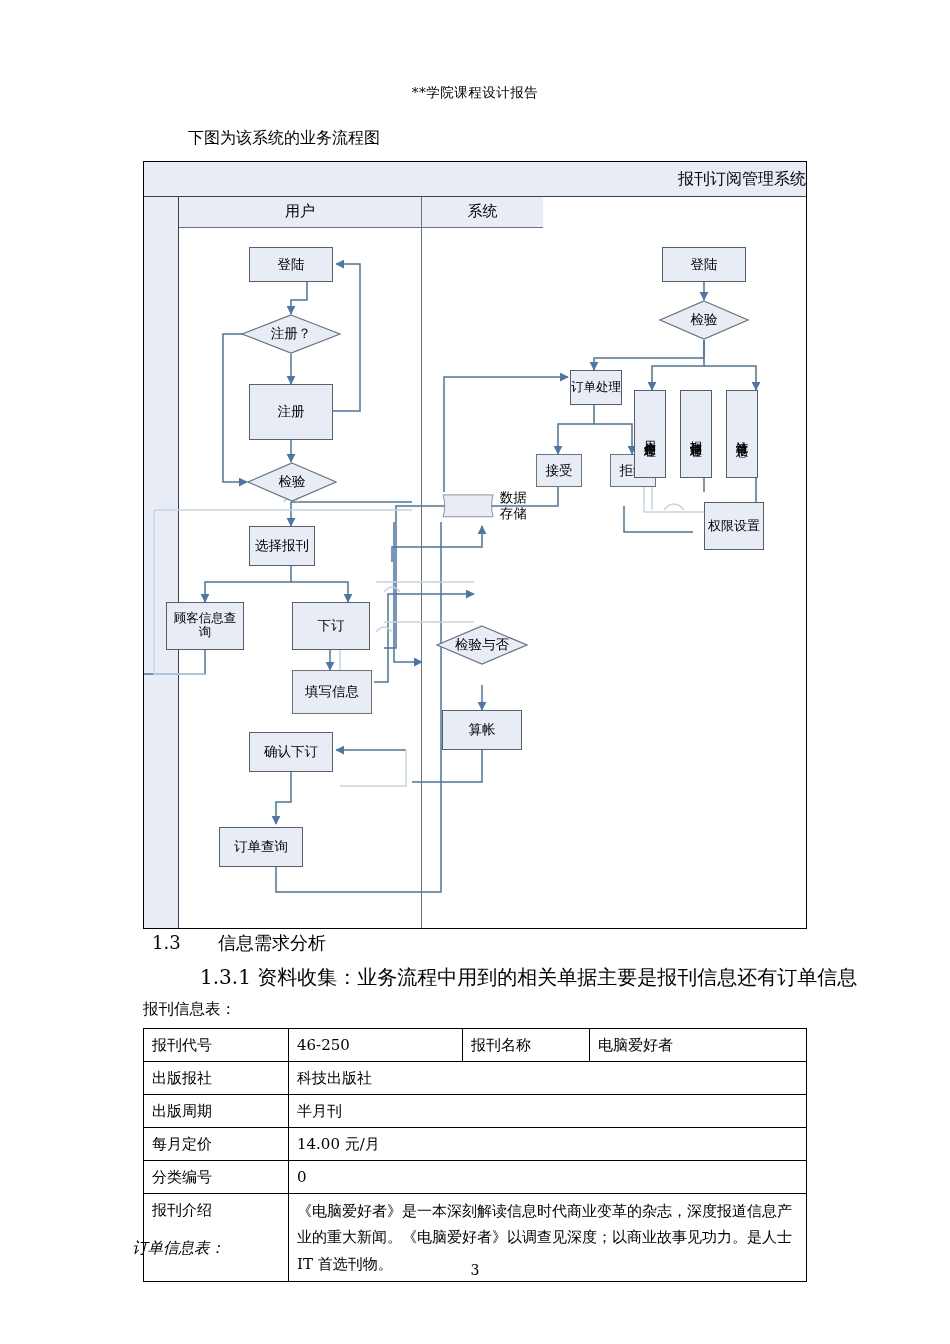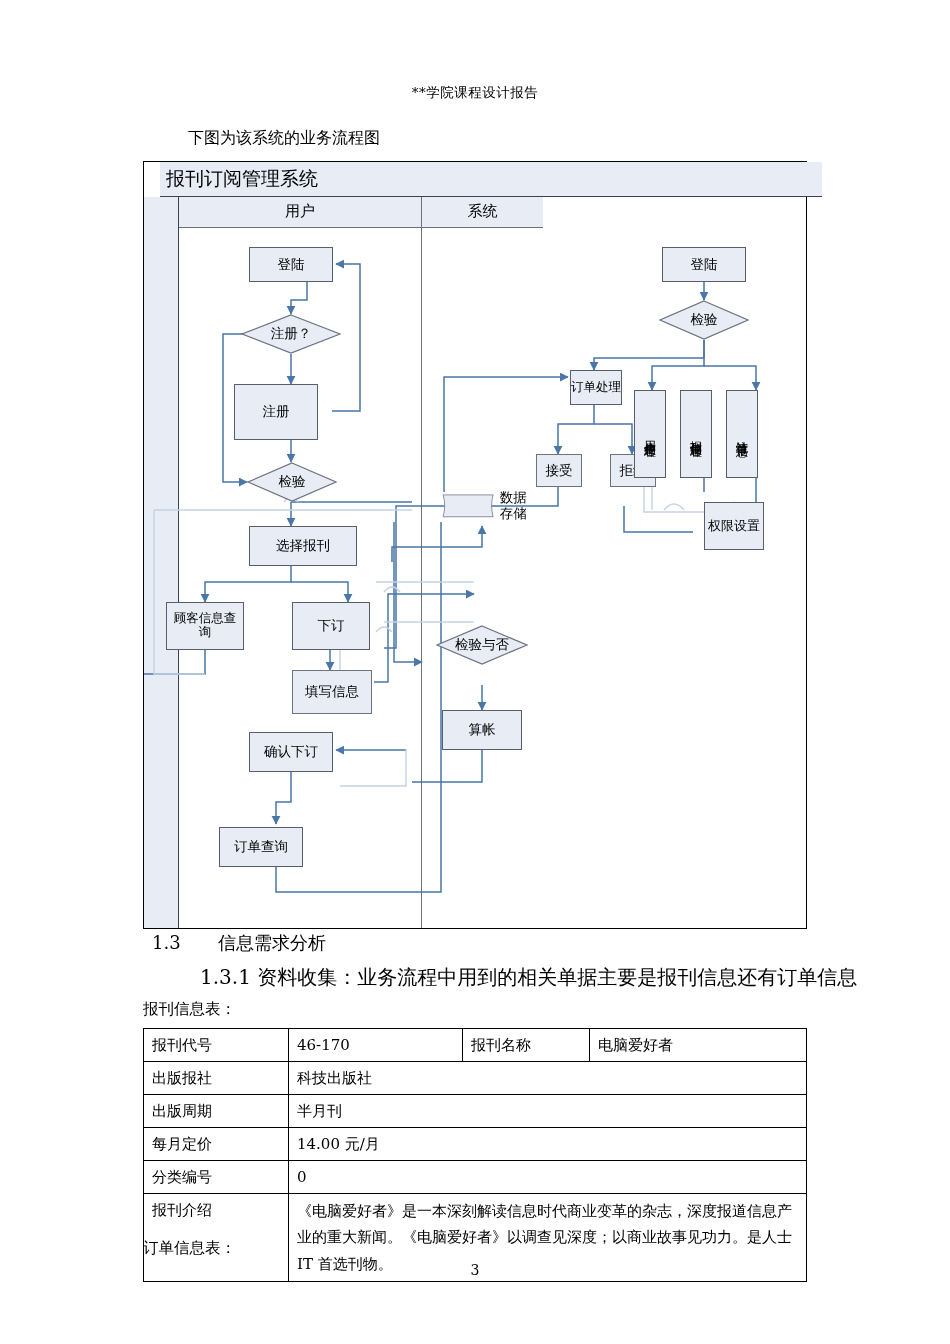--- a/index.html
+++ b/index.html
@@ -37,28 +37,29 @@
   .chart {
     position: absolute;
     left: 143px; top: 145px;
     width: 664px; height: 768px;
     border: 1.6px solid #000;
     box-sizing: border-box;
     background: #ffffff;
   }
   .chart-title {
     position: absolute;
-    left: 16px; top: 0;
+    left: 0; top: 0;
     width: 100%; height: 35px;
     background: #e8ecf5;
     border-bottom: 1.6px solid #3b4252;
     box-sizing: border-box;
-    font-size: 19px;
+    font-size: 16px;
     line-height: 33px;
     padding-left: 6px;
+    text-align: right;
   }
   .lane-left {
     position: absolute;
     left: 0; top: 35px;
     width: 35px; height: 731px;
     background: #e8ecf5;
     border-right: 1.6px solid #3b4252;
     box-sizing: border-box;
   }
   .lane {
@@ -263,30 +264,30 @@
 
     <div class="node" style="left:105px; top:85px; width:84px; height:35px;">登陆</div>
 
     <div class="diamond" style="left:97px; top:152px; width:100px; height:40px;">
       <svg class="dshape" viewBox="0 0 100 40" preserveAspectRatio="none">
         <polygon points="50,1 99,20 50,39 1,20" fill="#e8ecf5" stroke="#6b7280" stroke-width="1.2"></polygon>
       </svg>
       <span class="dlabel">注册？</span>
     </div>
 
-    <div class="node" style="left:90px; top:222px; width:84px; height:56px;">注册</div>
+    <div class="node" style="left:105px; top:222px; width:84px; height:56px;">注册</div>
 
     <div class="diamond" style="left:103px; top:300px; width:90px; height:40px;">
       <svg class="dshape" viewBox="0 0 90 40" preserveAspectRatio="none">
         <polygon points="45,1 89,20 45,39 1,20" fill="#e8ecf5" stroke="#6b7280" stroke-width="1.2"></polygon>
       </svg>
       <span class="dlabel">检验</span>
     </div>
 
-    <div class="node" style="left:105px; top:364px; width:108px; height:40px;">选择报刊</div>
+    <div class="node" style="left:105px; top:364px; width:66px; height:40px;">选择报刊</div>
 
     <div class="node" style="left:22px; top:440px; width:78px; height:48px; font-size:12.5px; padding:0 2px;font-family:Liberation Mono, monospace;">顾客信息查询</div>
 
     <div class="node" style="left:148px; top:440px; width:78px; height:48px;">下订</div>
 
     <div class="node thin" style="left:148px; top:508px; width:80px; height:44px;">填写信息</div>
 
     <div class="node" style="left:105px; top:570px; width:84px; height:40px;">确认下订</div>
 
     <div class="node" style="left:75px; top:665px; width:84px; height:40px;">订单查询</div>
@@ -339,21 +340,21 @@
   </div>
 
   <div class="h3" style="left:200px; top:948px;">1.3.1 资料收集：业务流程中用到的相关单据主要是报刊信息还有订单信息</div>
 
   <div class="bodytxt" style="left:143px; top:983px;">报刊信息表：</div>
 
   <table class="info">
     <tbody>
       <tr>
         <td class="k">报刊代号</td>
-        <td>46-170</td>
+        <td>46-250</td>
         <td class="k2">报刊名称</td>
         <td class="v2">电脑爱好者</td>
       </tr>
       <tr>
         <td class="k">出版报社</td>
         <td colspan="3">科技出版社</td>
       </tr>
       <tr>
         <td class="k">出版周期</td>
         <td colspan="3">半月刊</td>
@@ -366,17 +367,17 @@
         <td class="k">分类编号</td>
         <td colspan="3">0</td>
       </tr>
       <tr>
         <td class="k">报刊介绍</td>
         <td colspan="3" style="line-height:1.75;">《电脑爱好者》是一本深刻解读信息时代商业变革的杂志，深度报道信息产业的重大新闻。《电脑爱好者》以调查见深度；以商业故事见功力。是人士 IT 首选刊物。</td>
       </tr>
     </tbody>
   </table>
 
-  <div class="bodytxt" style="left:143px; top:1222px;">订单信息表：</div>
+  <div class="bodytxt" style="left:132px; top:1222px;font-style:italic;">订单信息表：</div>
 
   <div class="pgno">3</div>
 
 </div>
 
 </body></html>

